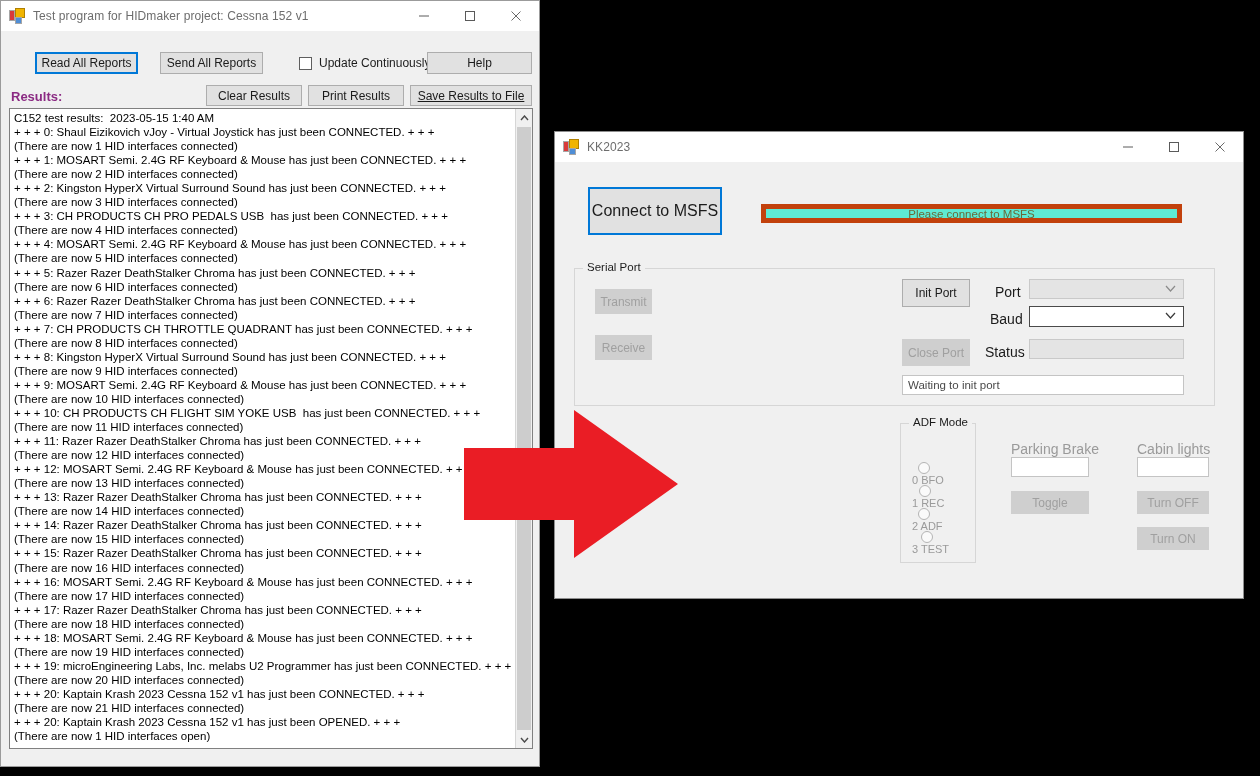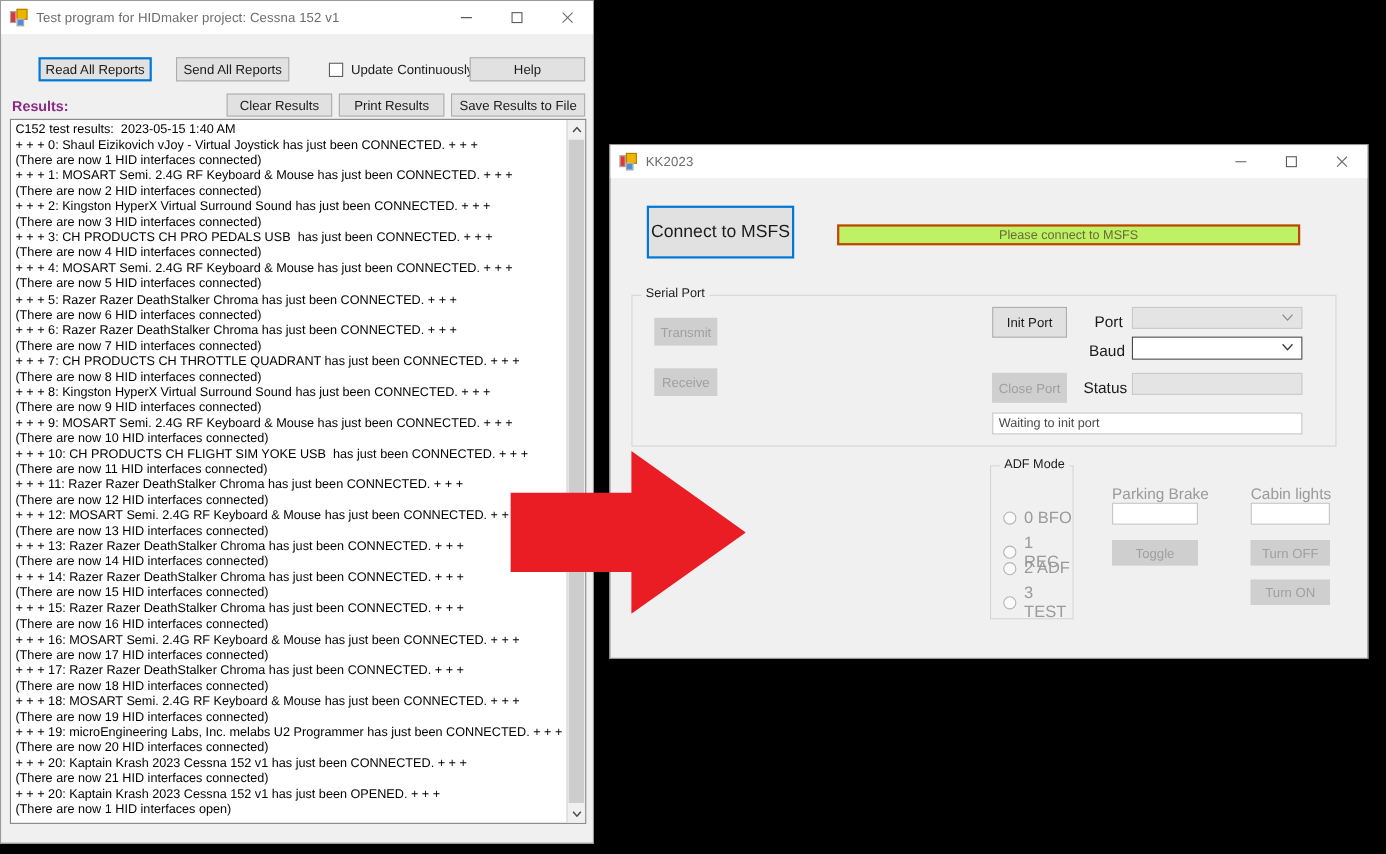--- a/index.html
+++ b/index.html
@@ -230,22 +230,22 @@
   .lbl {
     position: absolute;
     font-size: 14px;
     color: #1b1b1b;
     white-space: nowrap;
   }
   .lbl.dim { color: #9a9a9a; }
 
   .banner {
     position: absolute;
-    background: #bef264;
-    border: 2px solid #c2410c;
+    background: #5eead4;
+    border: 5px solid #c2410c;
     box-sizing: border-box;
     display: flex;
     align-items: center;
     justify-content: center;
     font-size: 11.5px;
     color: #6a6a3a;
   }
 
   .combo {
     position: absolute;
@@ -261,22 +261,23 @@
     background: #e4e4e4;
     border: 1px solid #c9c9c9;
   }
   .combo .chev { color: #3a3a3a; font-size: 9px; line-height: 1; }
   .combo.disabled .chev { color: #8b8b8b; }
 
   .radio-row {
     position: absolute;
     display: flex;
     align-items: center;
-    font-size: 15px;
+    font-size: 11px;
     color: #9a9a9a;
+    flex-direction: column;
   }
   .radio-dot {
     width: 12px;
     height: 12px;
     border-radius: 50%;
     border: 1px solid #b4b4b4;
     background: #fafafa;
     box-sizing: border-box;
     margin-right: 7px;
     flex: 0 0 12px;
@@ -335,21 +336,21 @@
       <span class="chk-box"></span>
       <span>Update Continuously</span>
     </div>
 
     <div class="btn" style="left:426px; top:21px; width:105px; height:22px;">Help</div>
 
     <div class="btn" style="left:205px; top:54px; width:96px; height:21px;">Clear Results</div>
 
     <div class="btn" style="left:307px; top:54px; width:96px; height:21px;">Print Results</div>
 
-    <div class="btn" style="left:409px; top:54px; width:122px; height:21px;">Save Results to File</div>
+    <div class="btn" style="left:409px; top:54px; width:122px; height:21px;text-decoration:underline;">Save Results to File</div>
   </div>
 
   <div class="results-label">Results:</div>
 
   <div class="logbox">
     <div class="log-lines" id="log-lines"><div>C152 test results:  2023-05-15 1:40 AM</div><div>+ + + 0: Shaul Eizikovich vJoy - Virtual Joystick has just been CONNECTED. + + +</div><div>(There are now 1 HID interfaces connected)</div><div>+ + + 1: MOSART Semi. 2.4G RF Keyboard &amp; Mouse has just been CONNECTED. + + +</div><div>(There are now 2 HID interfaces connected)</div><div>+ + + 2: Kingston HyperX Virtual Surround Sound has just been CONNECTED. + + +</div><div>(There are now 3 HID interfaces connected)</div><div>+ + + 3: CH PRODUCTS CH PRO PEDALS USB  has just been CONNECTED. + + +</div><div>(There are now 4 HID interfaces connected)</div><div>+ + + 4: MOSART Semi. 2.4G RF Keyboard &amp; Mouse has just been CONNECTED. + + +</div><div>(There are now 5 HID interfaces connected)</div><div>+ + + 5: Razer Razer DeathStalker Chroma has just been CONNECTED. + + +</div><div>(There are now 6 HID interfaces connected)</div><div>+ + + 6: Razer Razer DeathStalker Chroma has just been CONNECTED. + + +</div><div>(There are now 7 HID interfaces connected)</div><div>+ + + 7: CH PRODUCTS CH THROTTLE QUADRANT has just been CONNECTED. + + +</div><div>(There are now 8 HID interfaces connected)</div><div>+ + + 8: Kingston HyperX Virtual Surround Sound has just been CONNECTED. + + +</div><div>(There are now 9 HID interfaces connected)</div><div>+ + + 9: MOSART Semi. 2.4G RF Keyboard &amp; Mouse has just been CONNECTED. + + +</div><div>(There are now 10 HID interfaces connected)</div><div>+ + + 10: CH PRODUCTS CH FLIGHT SIM YOKE USB  has just been CONNECTED. + + +</div><div>(There are now 11 HID interfaces connected)</div><div>+ + + 11: Razer Razer DeathStalker Chroma has just been CONNECTED. + + +</div><div>(There are now 12 HID interfaces connected)</div><div>+ + + 12: MOSART Semi. 2.4G RF Keyboard &amp; Mouse has just been CONNECTED. + + +</div><div>(There are now 13 HID interfaces connected)</div><div>+ + + 13: Razer Razer DeathStalker Chroma has just been CONNECTED. + + +</div><div>(There are now 14 HID interfaces connected)</div><div>+ + + 14: Razer Razer DeathStalker Chroma has just been CONNECTED. + + +</div><div>(There are now 15 HID interfaces connected)</div><div>+ + + 15: Razer Razer DeathStalker Chroma has just been CONNECTED. + + +</div><div>(There are now 16 HID interfaces connected)</div><div>+ + + 16: MOSART Semi. 2.4G RF Keyboard &amp; Mouse has just been CONNECTED. + + +</div><div>(There are now 17 HID interfaces connected)</div><div>+ + + 17: Razer Razer DeathStalker Chroma has just been CONNECTED. + + +</div><div>(There are now 18 HID interfaces connected)</div><div>+ + + 18: MOSART Semi. 2.4G RF Keyboard &amp; Mouse has just been CONNECTED. + + +</div><div>(There are now 19 HID interfaces connected)</div><div>+ + + 19: microEngineering Labs, Inc. melabs U2 Programmer has just been CONNECTED. + + +</div><div>(There are now 20 HID interfaces connected)</div><div>+ + + 20: Kaptain Krash 2023 Cessna 152 v1 has just been CONNECTED. + + +</div><div>(There are now 21 HID interfaces connected)</div><div>+ + + 20: Kaptain Krash 2023 Cessna 152 v1 has just been OPENED. + + +</div><div>(There are now 1 HID interfaces open)</div></div>
 
     <div class="vscroll">
       <div class="arrow">
         <svg width="9" height="6" viewBox="0 0 9 6">

